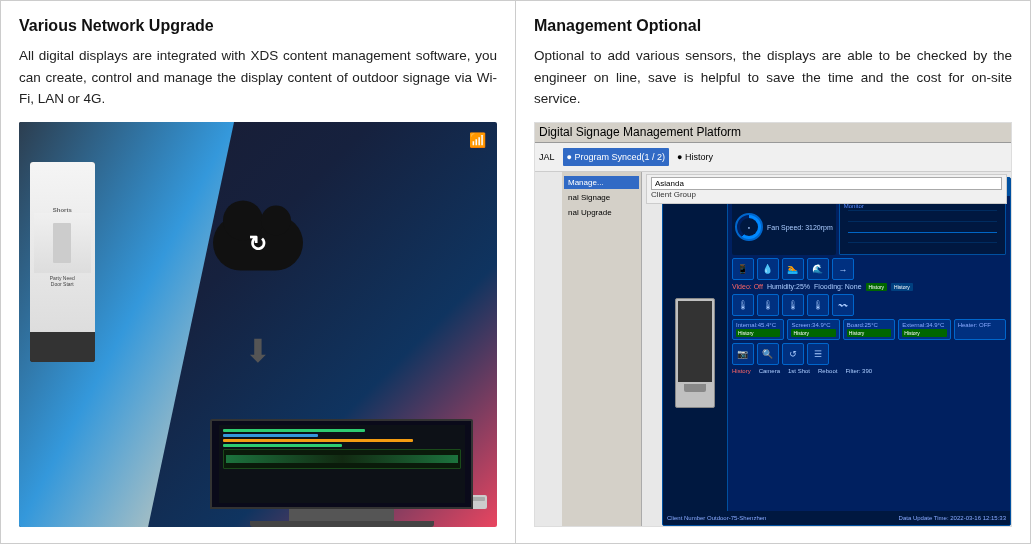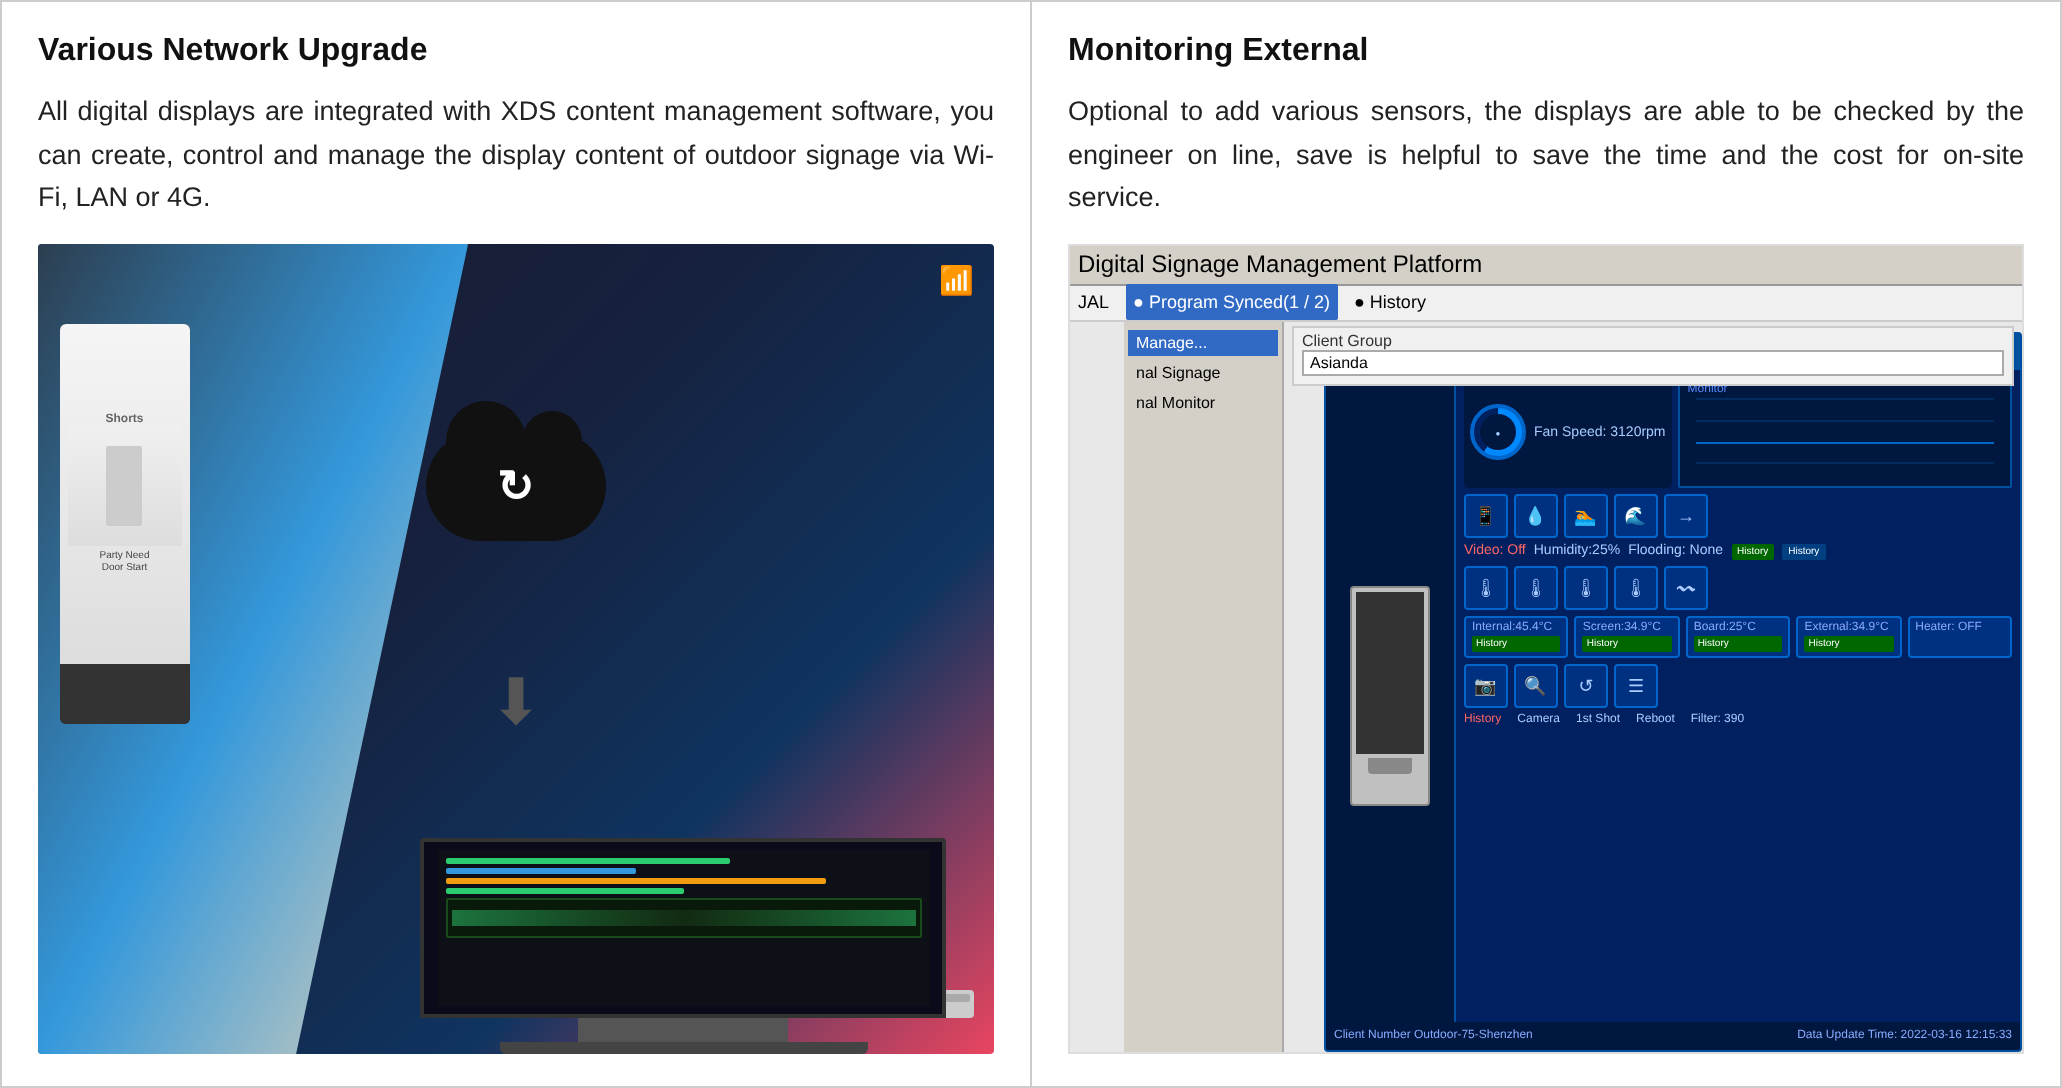--- a/index.html
+++ b/index.html
@@ -225,21 +225,21 @@
       display: flex;
       align-items: center;
       padding: 0 4px;
       font-size: 12px;
       color: #000;
       border-bottom: 1px solid #999;
       gap: 4px;
     }
     .sw-menu-bar {
       background: #f0f0f0;
-      height: 18px;
+      height: 29px;
       display: flex;
       align-items: center;
       padding: 0 4px;
       font-size: 9px;
       color: #000;
       border-bottom: 1px solid #ccc;
       gap: 8px;
     }
     .sw-menu-item-active {
       background: #316ac5;
@@ -509,49 +509,49 @@
         </div>
 
         <div style="position:absolute;top:10px;right:10px;color:#fff;font-size:14px;z-index:10;">
           📶
         </div>
       </div>
     </div>
   </div>
 
   <div class="panel">
-    <div class="panel-title">Monitoring External</div>
+    <div class="panel-title">Management Optional</div>
     <div class="panel-desc">Optional to add various sensors, the displays are able to be checked by the engineer on line, save is helpful to save the time and the cost for on-site service.</div>
     <div class="panel-image-area">
       <div class="monitoring-image">
         <div class="software-ui">
 
           <div class="sw-title-bar">
             <span>Digital Signage Management Platform</span>
           </div>
 
           <div class="sw-menu-bar">
             <span>JAL</span>
             <span class="sw-menu-item-active">● Program Synced(1 / 2)</span>
             <span>● History</span>
           </div>
 
           <div class="sw-body">
 
             <div class="sw-sidebar">
               <div class="sw-sidebar-item active">Manage...</div>
               <div class="sw-sidebar-item">nal Signage</div>
-              <div class="sw-sidebar-item">nal Monitor</div>
+              <div class="sw-sidebar-item">nal Upgrade</div>
             </div>
 
             <div class="sw-content">
 
               <div style="position:absolute;top:2px;left:4px;right:4px;height:30px;background:#f0f0f0;border:1px solid #ccc;padding:2px 4px;font-size:8px;z-index:1;">
+                <div style="background:#fff;border:1px solid #aaa;padding:1px 3px;color:#000;">Asianda</div>
                 <div style="color:#333;">Client Group</div>
-                <div style="background:#fff;border:1px solid #aaa;padding:1px 3px;color:#000;">Asianda</div>
               </div>
 
               <div class="terminal-dialog">
 
                 <div class="td-title-bar">
                   <span>Terminal Monitor</span>
                   <div style="display:flex;gap:3px;">
                     <span style="background:#666;padding:0 4px;cursor:pointer;">_</span>
                     <span style="background:#666;padding:0 4px;cursor:pointer;">□</span>
                     <span style="background:#c00;padding:0 4px;cursor:pointer;">×</span>

